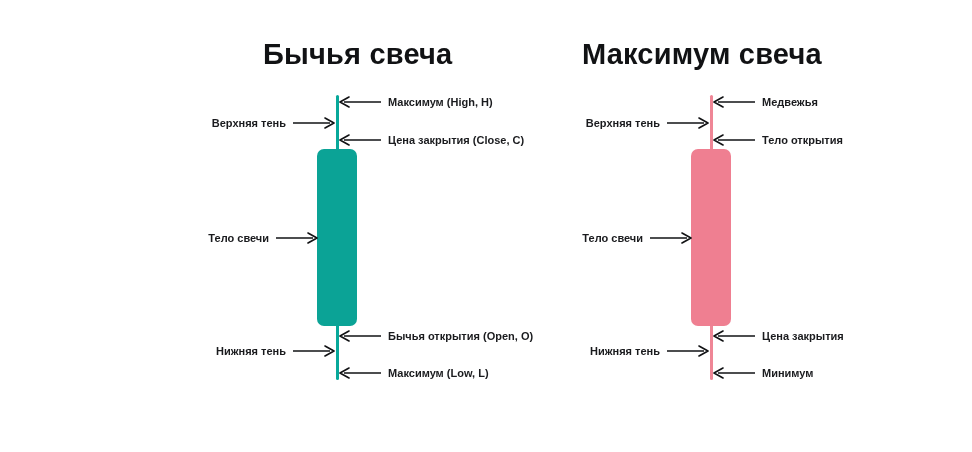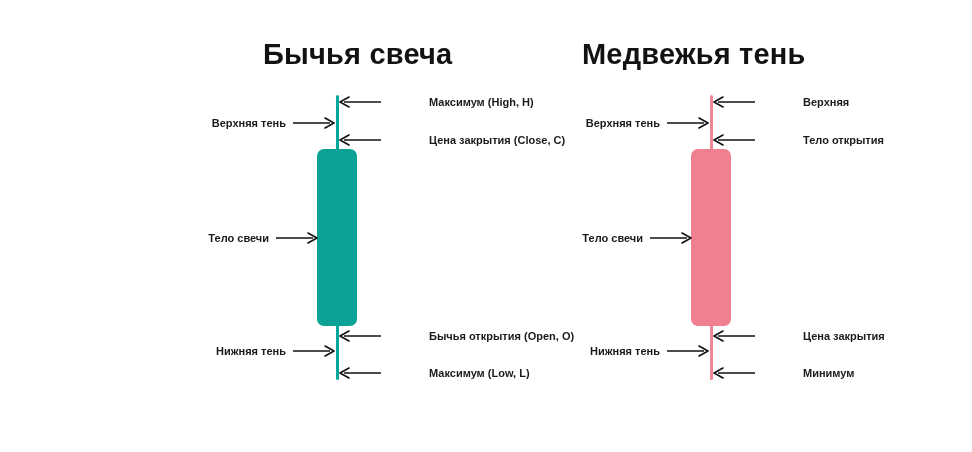--- a/index.html
+++ b/index.html
@@ -58,21 +58,20 @@
   #bear-body  { left: 691px; top: 149px; height: 177px; background: #ef7f91; }
 
   
   .ann {
     position: absolute;
     font-size: 11px;
     font-weight: 700;
     color: #1a1b1e;
     white-space: nowrap;
     line-height: 1;
-    margin-left: 41px;
   }
   .ann-right {  }
   .ann-left  { text-align: center; }
 
   
   .arrow {
     position: absolute;
     height: 12px;
     overflow: visible;
   }
@@ -118,21 +117,21 @@
   #lbl-bear-bodylabel   { right: 329px; top: 233px; }
   #lbl-bear-lowershadow { right: 312px; top: 346px; }
 </style>
 </head>
 <body>
 
 <div class="canvas" style="background: rgb(255, 255, 255);">
 
   <div class="title" id="title-bull">Бычья свеча</div>
 
-  <div class="title" id="title-bear">Медвежья тень</div>
+  <div class="title" id="title-bear">Максимум свеча</div>
 
   <div class="candle">
     <div class="wick" id="bull-wick" style="background: rgb(7, 168, 154);"></div>
     <div class="body" id="bull-body" style="background: rgb(11, 163, 150);"></div>
   </div>
 
   <div class="arrow" id="arr-bull-high">
     <svg width="44" height="12" viewBox="0 0 44 12">
       <line x1="43" y1="6" x2="6" y2="6" stroke="#111214" stroke-width="1.6"></line>
       <polyline points="11,1 2,6 11,11" fill="none" stroke="#111214" stroke-width="1.6" stroke-linecap="round" stroke-linejoin="round"></polyline>
@@ -227,21 +226,21 @@
       <polyline points="33,1 42,6 33,11" fill="none" stroke="#111214" stroke-width="1.6" stroke-linecap="round" stroke-linejoin="round"></polyline>
     </svg>
   </div>
   <div class="arrow" id="arr-bear-lowershadow">
     <svg width="44" height="12" viewBox="0 0 44 12">
       <line x1="1" y1="6" x2="38" y2="6" stroke="#111214" stroke-width="1.6"></line>
       <polyline points="33,1 42,6 33,11" fill="none" stroke="#111214" stroke-width="1.6" stroke-linecap="round" stroke-linejoin="round"></polyline>
     </svg>
   </div>
 
-  <div class="ann ann-right" id="lbl-bear-high">Верхняя</div>
+  <div class="ann ann-right" id="lbl-bear-high">Медвежья</div>
   <div class="ann ann-right" id="lbl-bear-open">Тело открытия</div>
   <div class="ann ann-right" id="lbl-bear-close">Цена закрытия</div>
   <div class="ann ann-right" id="lbl-bear-low">Минимум</div>
 
   <div class="ann ann-left" id="lbl-bear-uppershadow">Верхняя тень</div>
   <div class="ann ann-left" id="lbl-bear-bodylabel">Тело свечи</div>
   <div class="ann ann-left" id="lbl-bear-lowershadow">Нижняя тень</div>
 
 </div>
 

